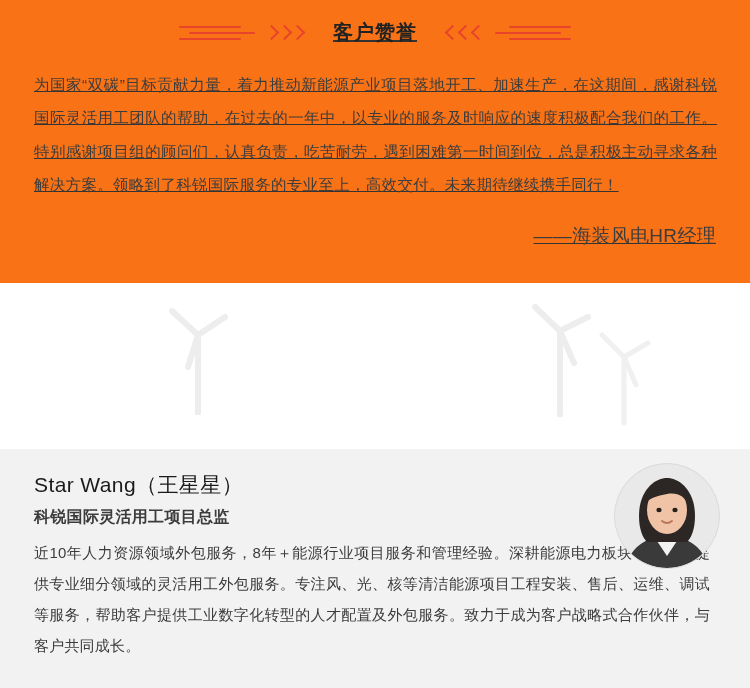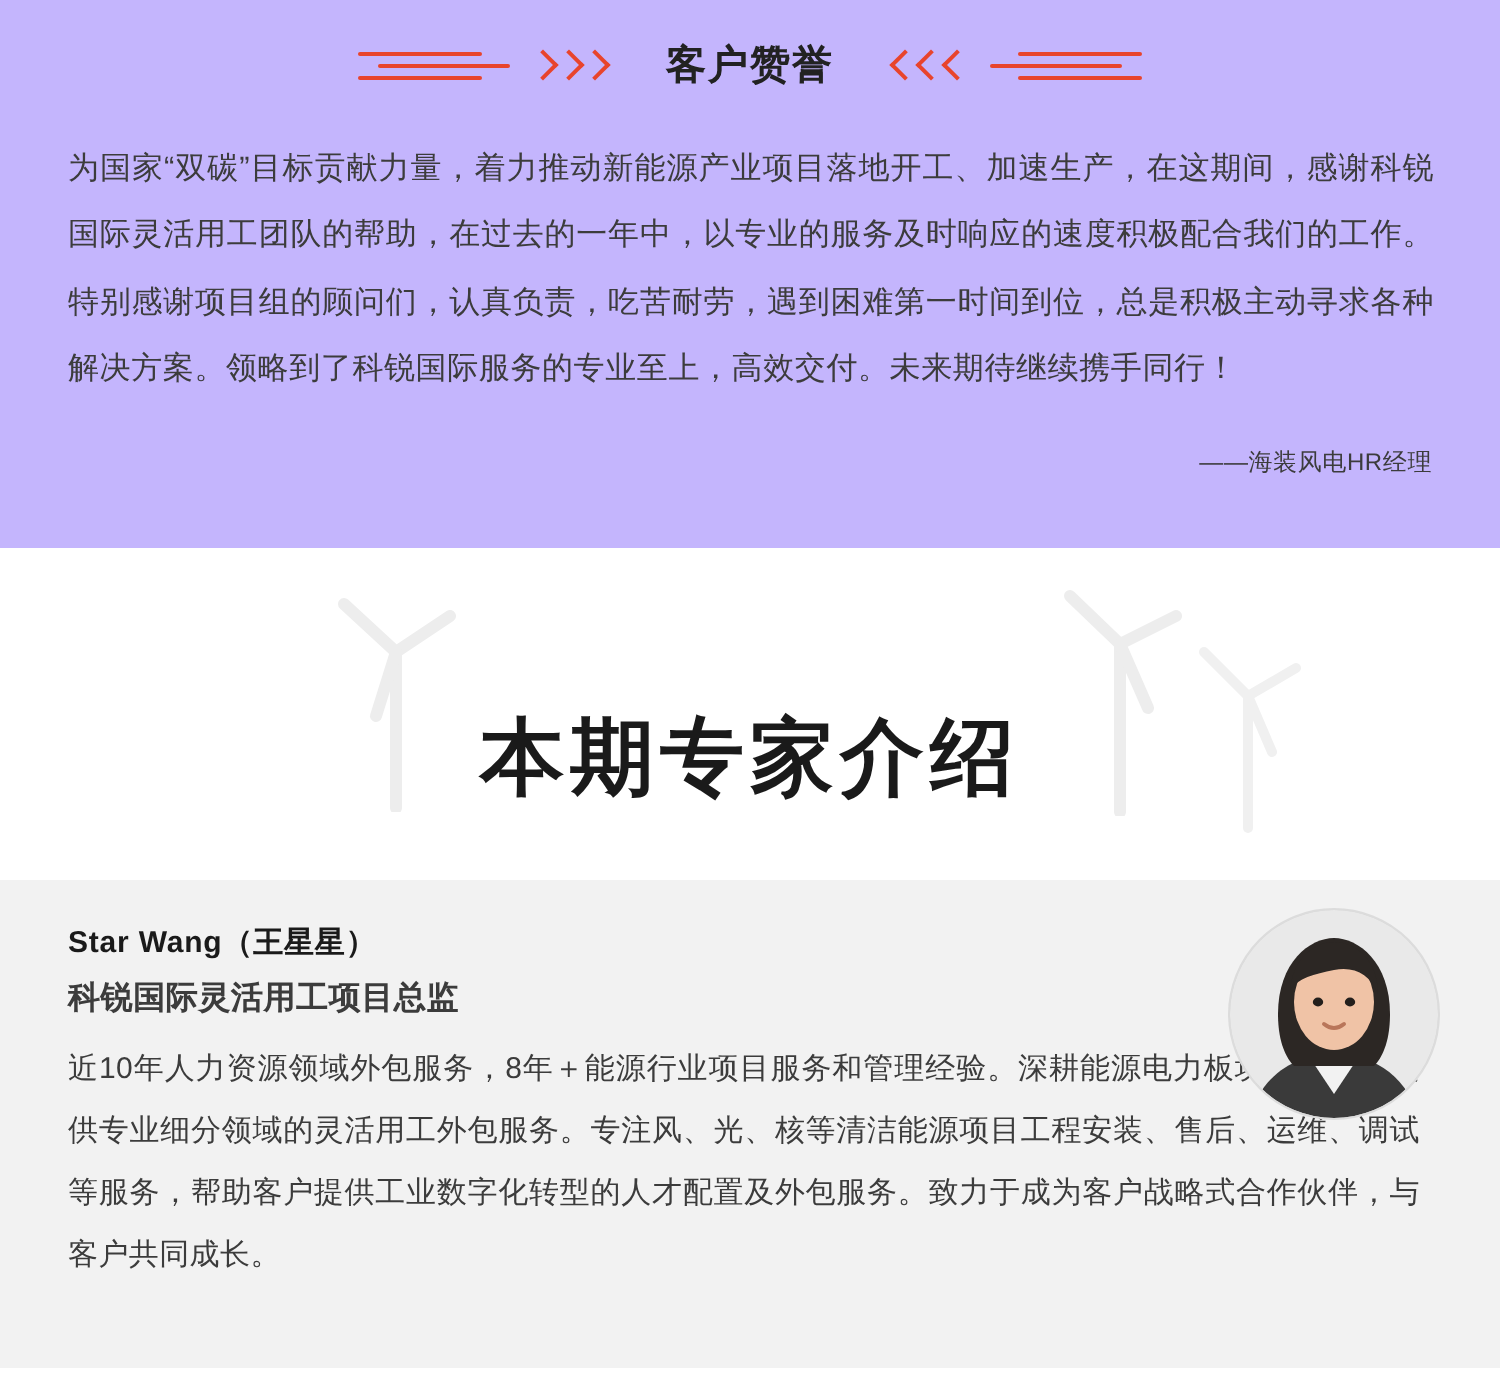--- a/index.html
+++ b/index.html
@@ -10,22 +10,23 @@
     width: 750px;
     height: 688px;
     background: #ffffff;
     font-family: "Liberation Sans", sans-serif;
     color: #333333;
     overflow: hidden;
   }
 
   
   .testimonial-section {
-    background: #c4b5fd;
+    background: #f97316;
     padding: 0 0 34px 0;
+    text-decoration: underline;
   }
 
   .testimonial-heading {
     display: flex;
     align-items: center;
     justify-content: center;
     padding: 18px 0 12px 0;
   }
 
   .heading-title {
@@ -78,21 +79,21 @@
     font-size: 15.5px;
     line-height: 2.15;
     color: #3c3c3c;
     text-align: justify;
     letter-spacing: 0.3px;
   }
 
   .testimonial-attrib {
     margin: 22px 34px 0 34px;
     text-align: right;
-    font-size: 12px;
+    font-size: 19px;
     color: #3c3c3c;
     letter-spacing: 0.3px;
   }
 
   
   .expert-banner {
     position: relative;
     height: 154px;
     background: #ffffff;
     overflow: hidden;
@@ -124,22 +125,22 @@
   
   .expert-card {
     background: #f2f2f2;
     margin-top: 12px;
     padding: 22px 34px 26px 34px;
     position: relative;
     min-height: 180px;
     box-sizing: border-box;
   }
   .expert-name {
-    font-size: 15px;
-    font-weight: bold;
+    font-size: 21px;
+    font-weight: normal;
     color: #1a1a1a;
     letter-spacing: 0.4px;
   }
   .expert-role {
     font-size: 16px;
     font-weight: bold;
     color: #3c3c3c;
     margin-top: 8px;
     letter-spacing: 0.3px;
   }
@@ -226,21 +227,20 @@
     <svg width="56" height="100" viewBox="0 0 56 100" aria-hidden="true">
       <g fill="none" stroke="#f0f0f0" stroke-width="5" stroke-linecap="round">
         <line x1="28" y1="30" x2="28" y2="96"></line>
         <line x1="28" y1="30" x2="6" y2="8"></line>
         <line x1="28" y1="30" x2="52" y2="16"></line>
         <line x1="28" y1="30" x2="40" y2="58"></line>
       </g>
     </svg>
   </span>
 
-  <h1 class="expert-banner-title">本期专家介绍</h1>
 </section>
 
 <section class="expert-card">
 
   <div class="avatar">
     <svg width="104" height="104" viewBox="0 0 104 104" aria-hidden="true">
       <defs>
         <clipPath id="clipCircle">
             <circle cx="52" cy="52" r="52"></circle>
           </clipPath>

